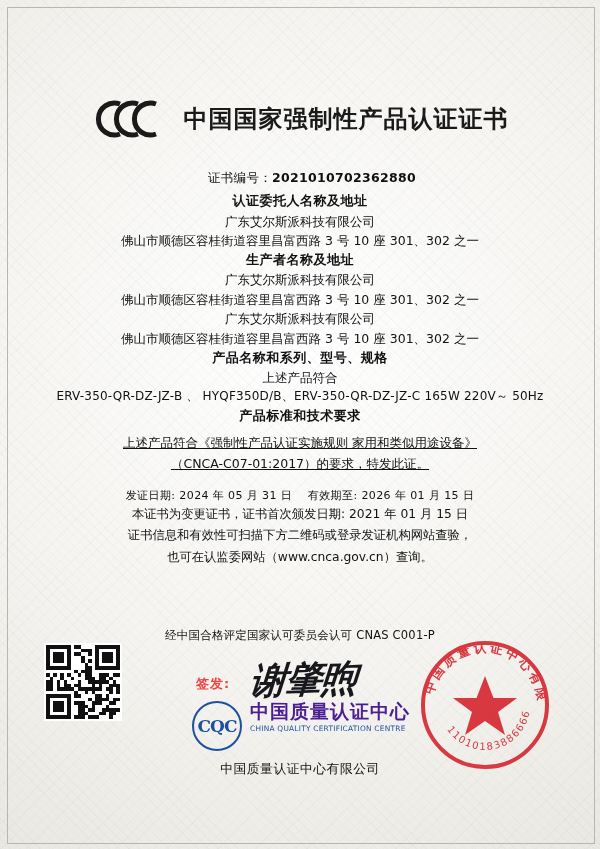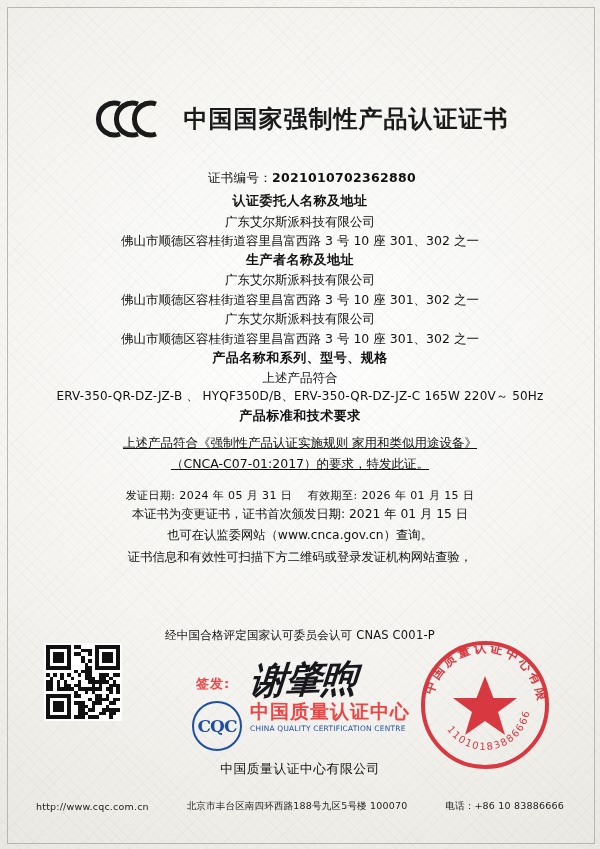--- a/index.html
+++ b/index.html
@@ -160,21 +160,21 @@
     display: flex;
     align-items: center;
     justify-content: center;
     color: #1f4fa0;
     font-weight: bold;
     font-size: 17px;
     letter-spacing: -1px;
     font-family: "DejaVu Serif", "Liberation Serif", serif;
   }
   .cqc-text .cn {
-    color: #ef4444;
+    color: #4c1d95;
     font-size: 19px;
     font-weight: bold;
     letter-spacing: 1px;
     line-height: 1.1;
   }
   .cqc-text .en {
     color: #1f4fa0;
     font-size: 7.4px;
     letter-spacing: 0.25px;
     margin-top: 2px;
@@ -284,22 +284,22 @@
       <div class="line dates">
         <span>发证日期:</span>
         <span>2024 年 05 月 31 日</span>
         &nbsp;&nbsp;
         <span>有效期至:</span>
         <span>2026 年 01 月 15 日</span>
       </div>
 
       <div class="notes">
         <div class="line">本证书为变更证书，证书首次颁发日期: 2021 年 01 月 15 日</div>
+        <div class="line">证书信息和有效性可扫描下方二维码或登录发证机构网站查验，</div>
         <div class="line">也可在认监委网站（www.cnca.gov.cn）查询。</div>
-        <div class="line">证书信息和有效性可扫描下方二维码或登录发证机构网站查验，</div>
       </div>
     </div>
 
     <div class="cnas-line">经中国合格评定国家认可委员会认可 CNAS C001-P</div>
 
     <div class="sign-row">
       <div class="sign-label">签发:</div>
       <div class="signature">谢肇煦</div>
 
       <div class="cqc-block">
@@ -771,20 +771,15 @@
           <text font-family="'DejaVu Sans','Liberation Sans',sans-serif" font-size="12.5" fill="#d5202a" font-weight="bold" letter-spacing="3">
             <textPath href="#sealTop" startOffset="6%">中国质量认证中心有限公司</textPath>
           </text>
           <text font-family="'DejaVu Sans','Liberation Sans',sans-serif" font-size="10" fill="#d5202a" letter-spacing="1.5">
             <textPath href="#sealBottom" startOffset="18%">11010183886666</textPath>
           </text>
         </g>
       </svg>
     </div>
 
-    <div class="footer">
-      <div>http://www.cqc.com.cn</div>
-      <div class="mid">北京市丰台区南四环西路188号九区5号楼  100070</div>
-      <div>电话：+86 10 83886666</div>
-    </div>
 
   </div>
 </div>
 
 </body></html>

